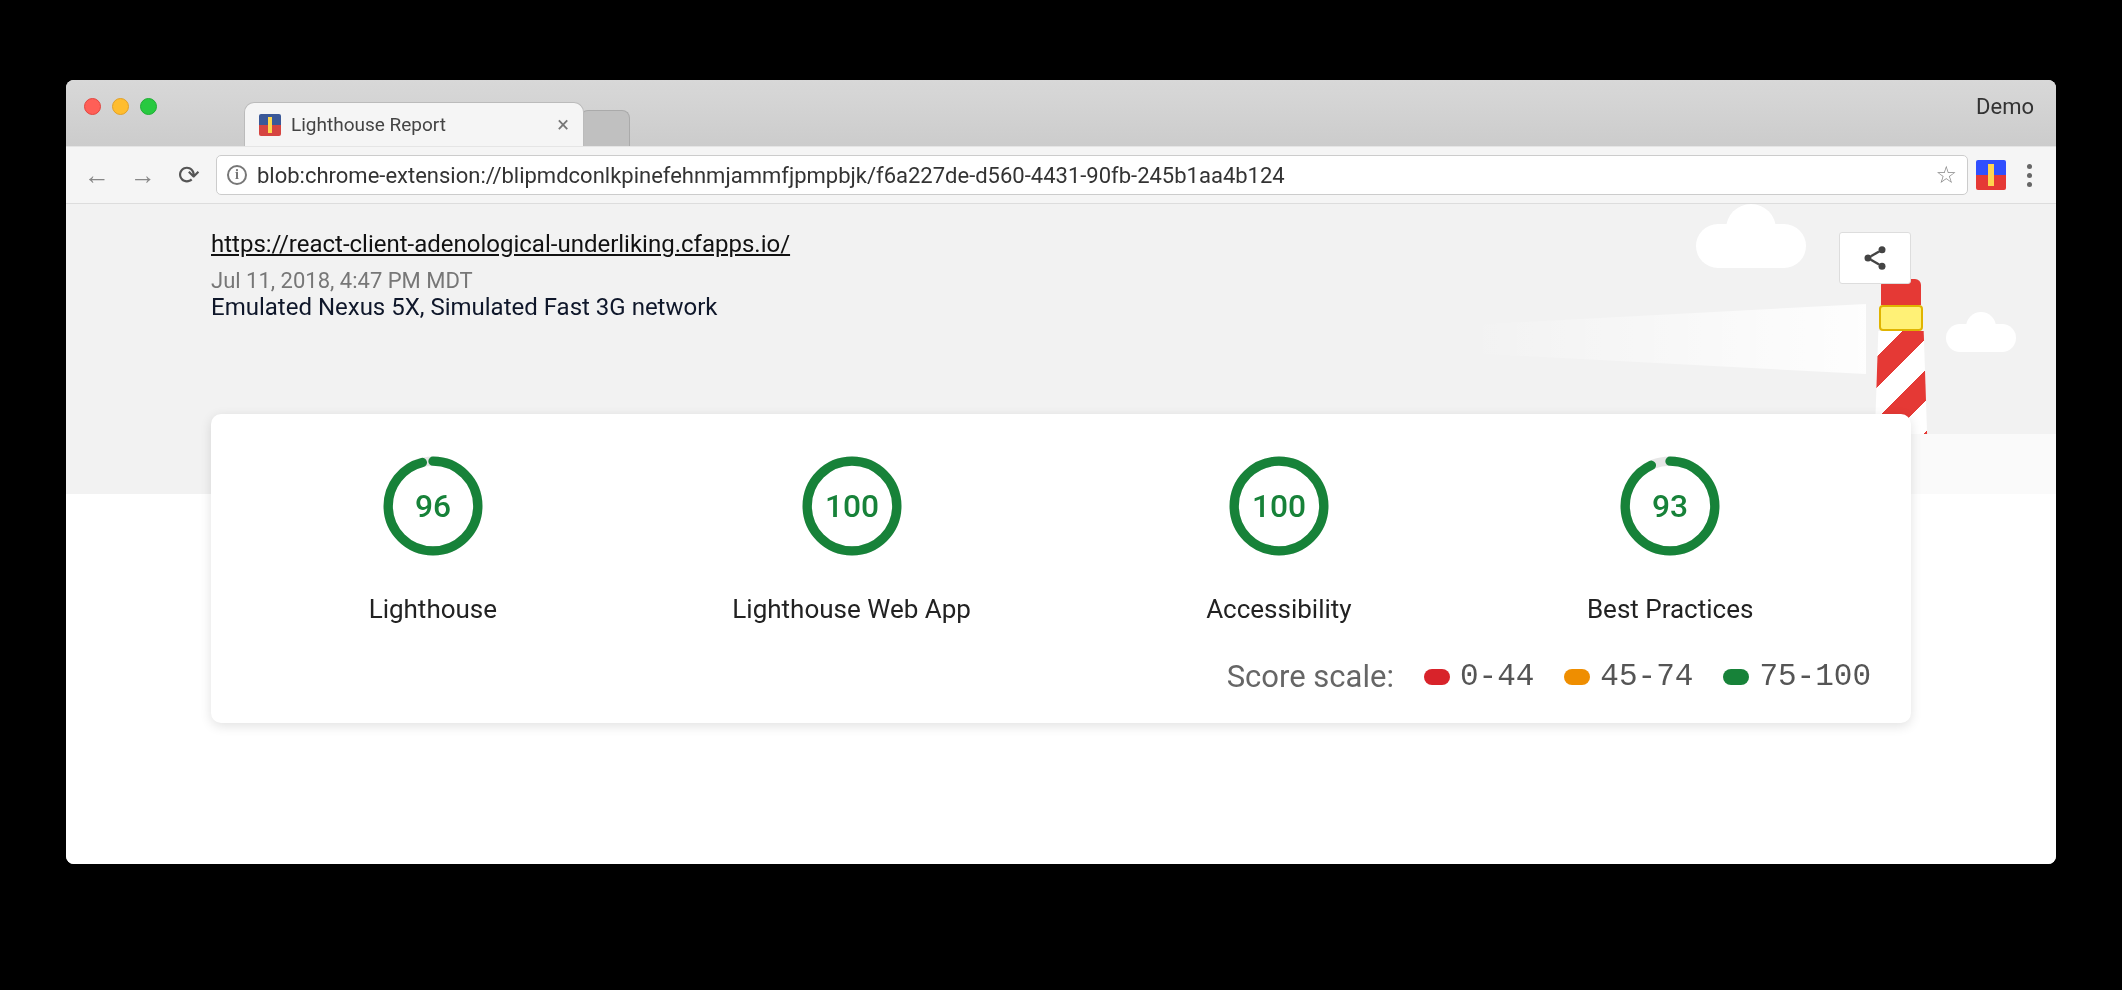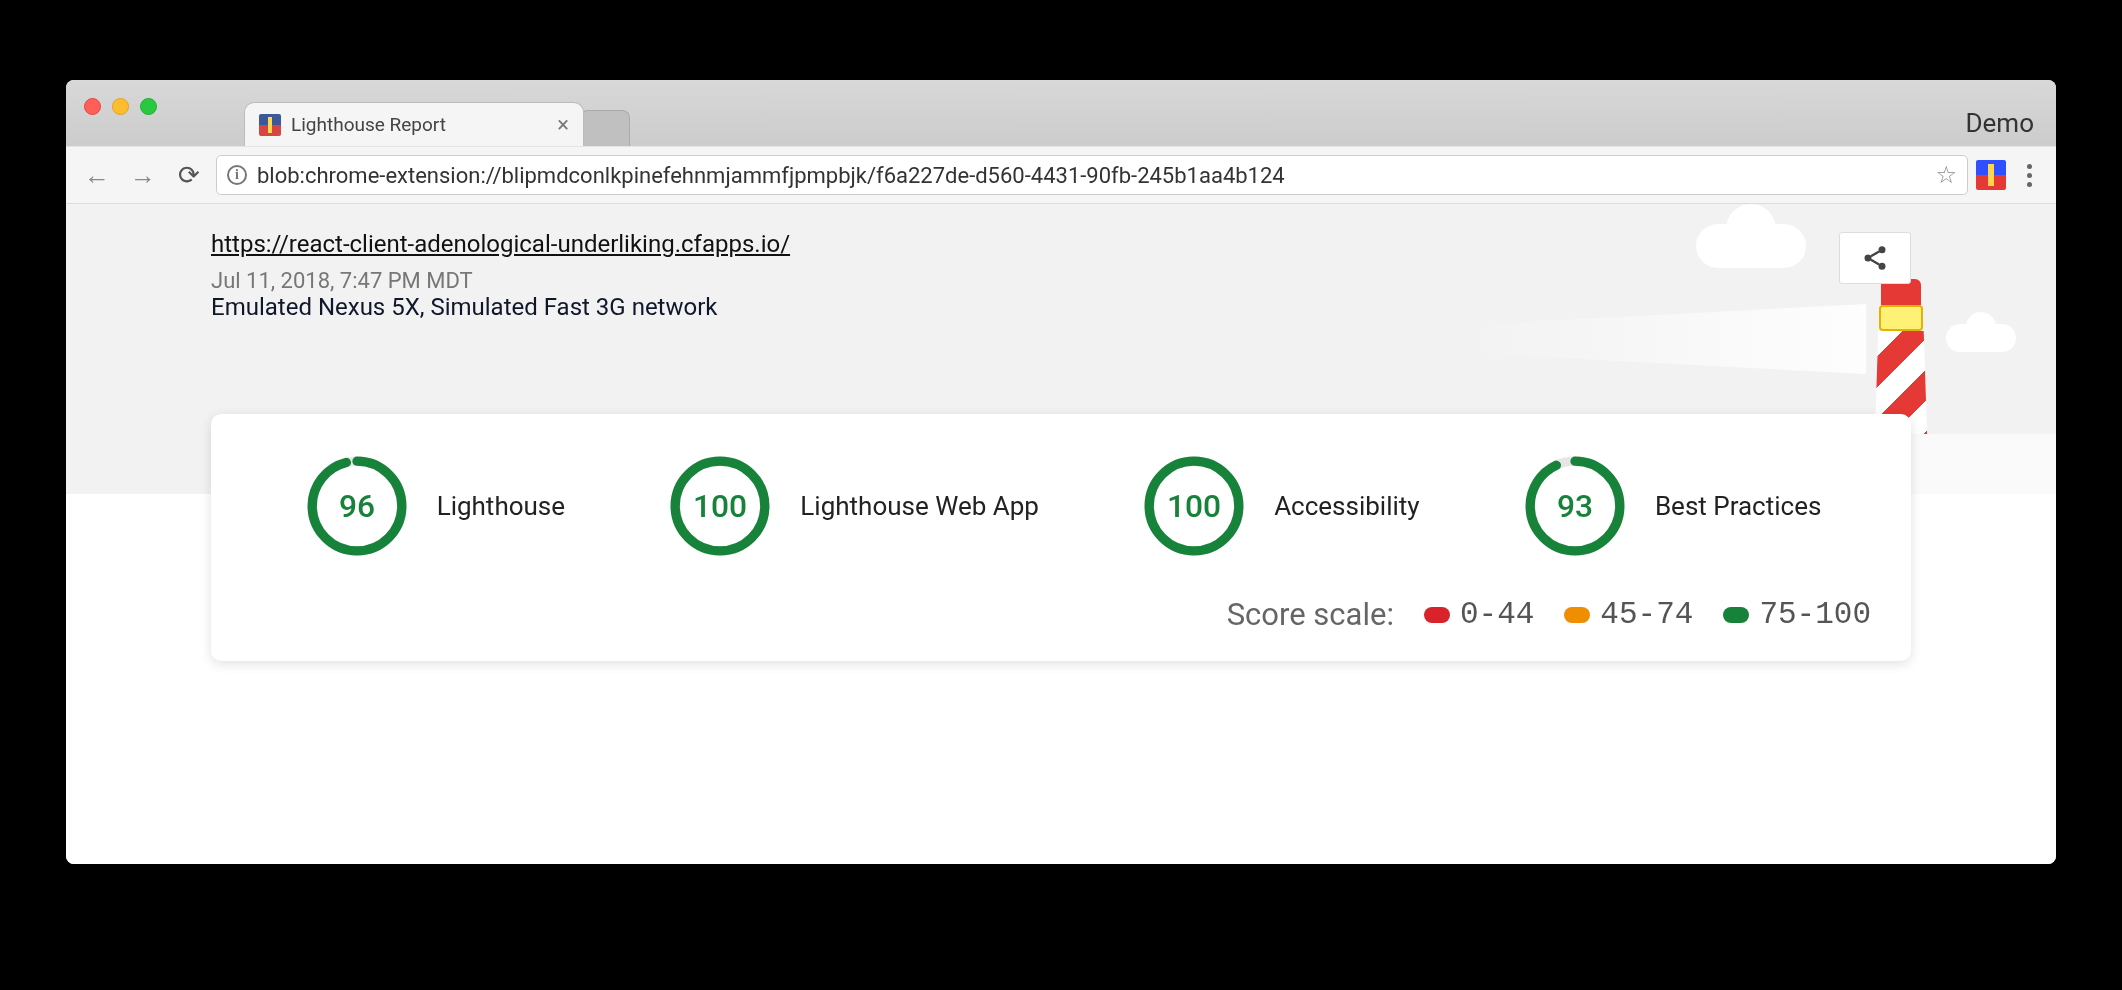--- a/index.html
+++ b/index.html
@@ -80,22 +80,22 @@
     background:#c0c0c0;
     border-top-left-radius:8px;
     border-top-right-radius:8px;
     margin-left:-4px;
     border:1px solid #aaa;
     border-bottom:none;
   }
   .demo-label {
     position:absolute;
     right:22px;
-    top:28px;
-    font-size:26px;
+    top:14px;
+    font-size:22px;
     color:#333;
   }
   
   .toolbar {
     height: 58px;
     background:#f5f5f5;
     border-top:1px solid #e5e5e5;
     border-bottom:1px solid #ddd;
     display:flex;
     align-items:center;
@@ -277,22 +277,23 @@
     padding: 36px 40px 28px;
     position:relative;
   }
   .gauges {
     display:flex;
     justify-content:space-around;
     align-items:flex-start;
   }
   .gauge {
     display:flex;
-    align-items:center;
-    gap:24px;
+    flex-direction:column;
+    align-items:center;
+    gap:32px;
     cursor:pointer;
   }
   .gauge svg { width:112px; height:112px; }
   .gauge-label {
     font-size:26px;
     color:#222;
   }
   .gauge-value {
     font-size:34px;
     font-weight:500;
@@ -360,21 +361,21 @@
       <div class="cloud cloud2"></div>
       <div class="lighthouse">
         <div class="lh-top"></div>
         <div class="lh-light"></div>
         <div class="lh-body"></div>
       </div>
       <div class="ground"></div>
 
       <div class="report-inner">
         <a class="audited-url">https://react-client-adenological-underliking.cfapps.io/</a>
-        <div class="timestamp">Jul 11, 2018, 7:47 PM MDT</div>
+        <div class="timestamp">Jul 11, 2018, 4:47 PM MDT</div>
         <div class="env">Emulated Nexus 5X, Simulated Fast 3G network</div>
         <div class="share-btn">
           <svg width="28" height="28" viewBox="0 0 24 24">
             <circle cx="18" cy="5" r="3" fill="#444"></circle>
             <circle cx="6" cy="12" r="3" fill="#444"></circle>
             <circle cx="18" cy="19" r="3" fill="#444"></circle>
             <line x1="8.5" y1="10.6" x2="15.5" y2="6.4" stroke="#444" stroke-width="2"></line>
             <line x1="8.5" y1="13.4" x2="15.5" y2="17.6" stroke="#444" stroke-width="2"></line>
           </svg>
         </div>

